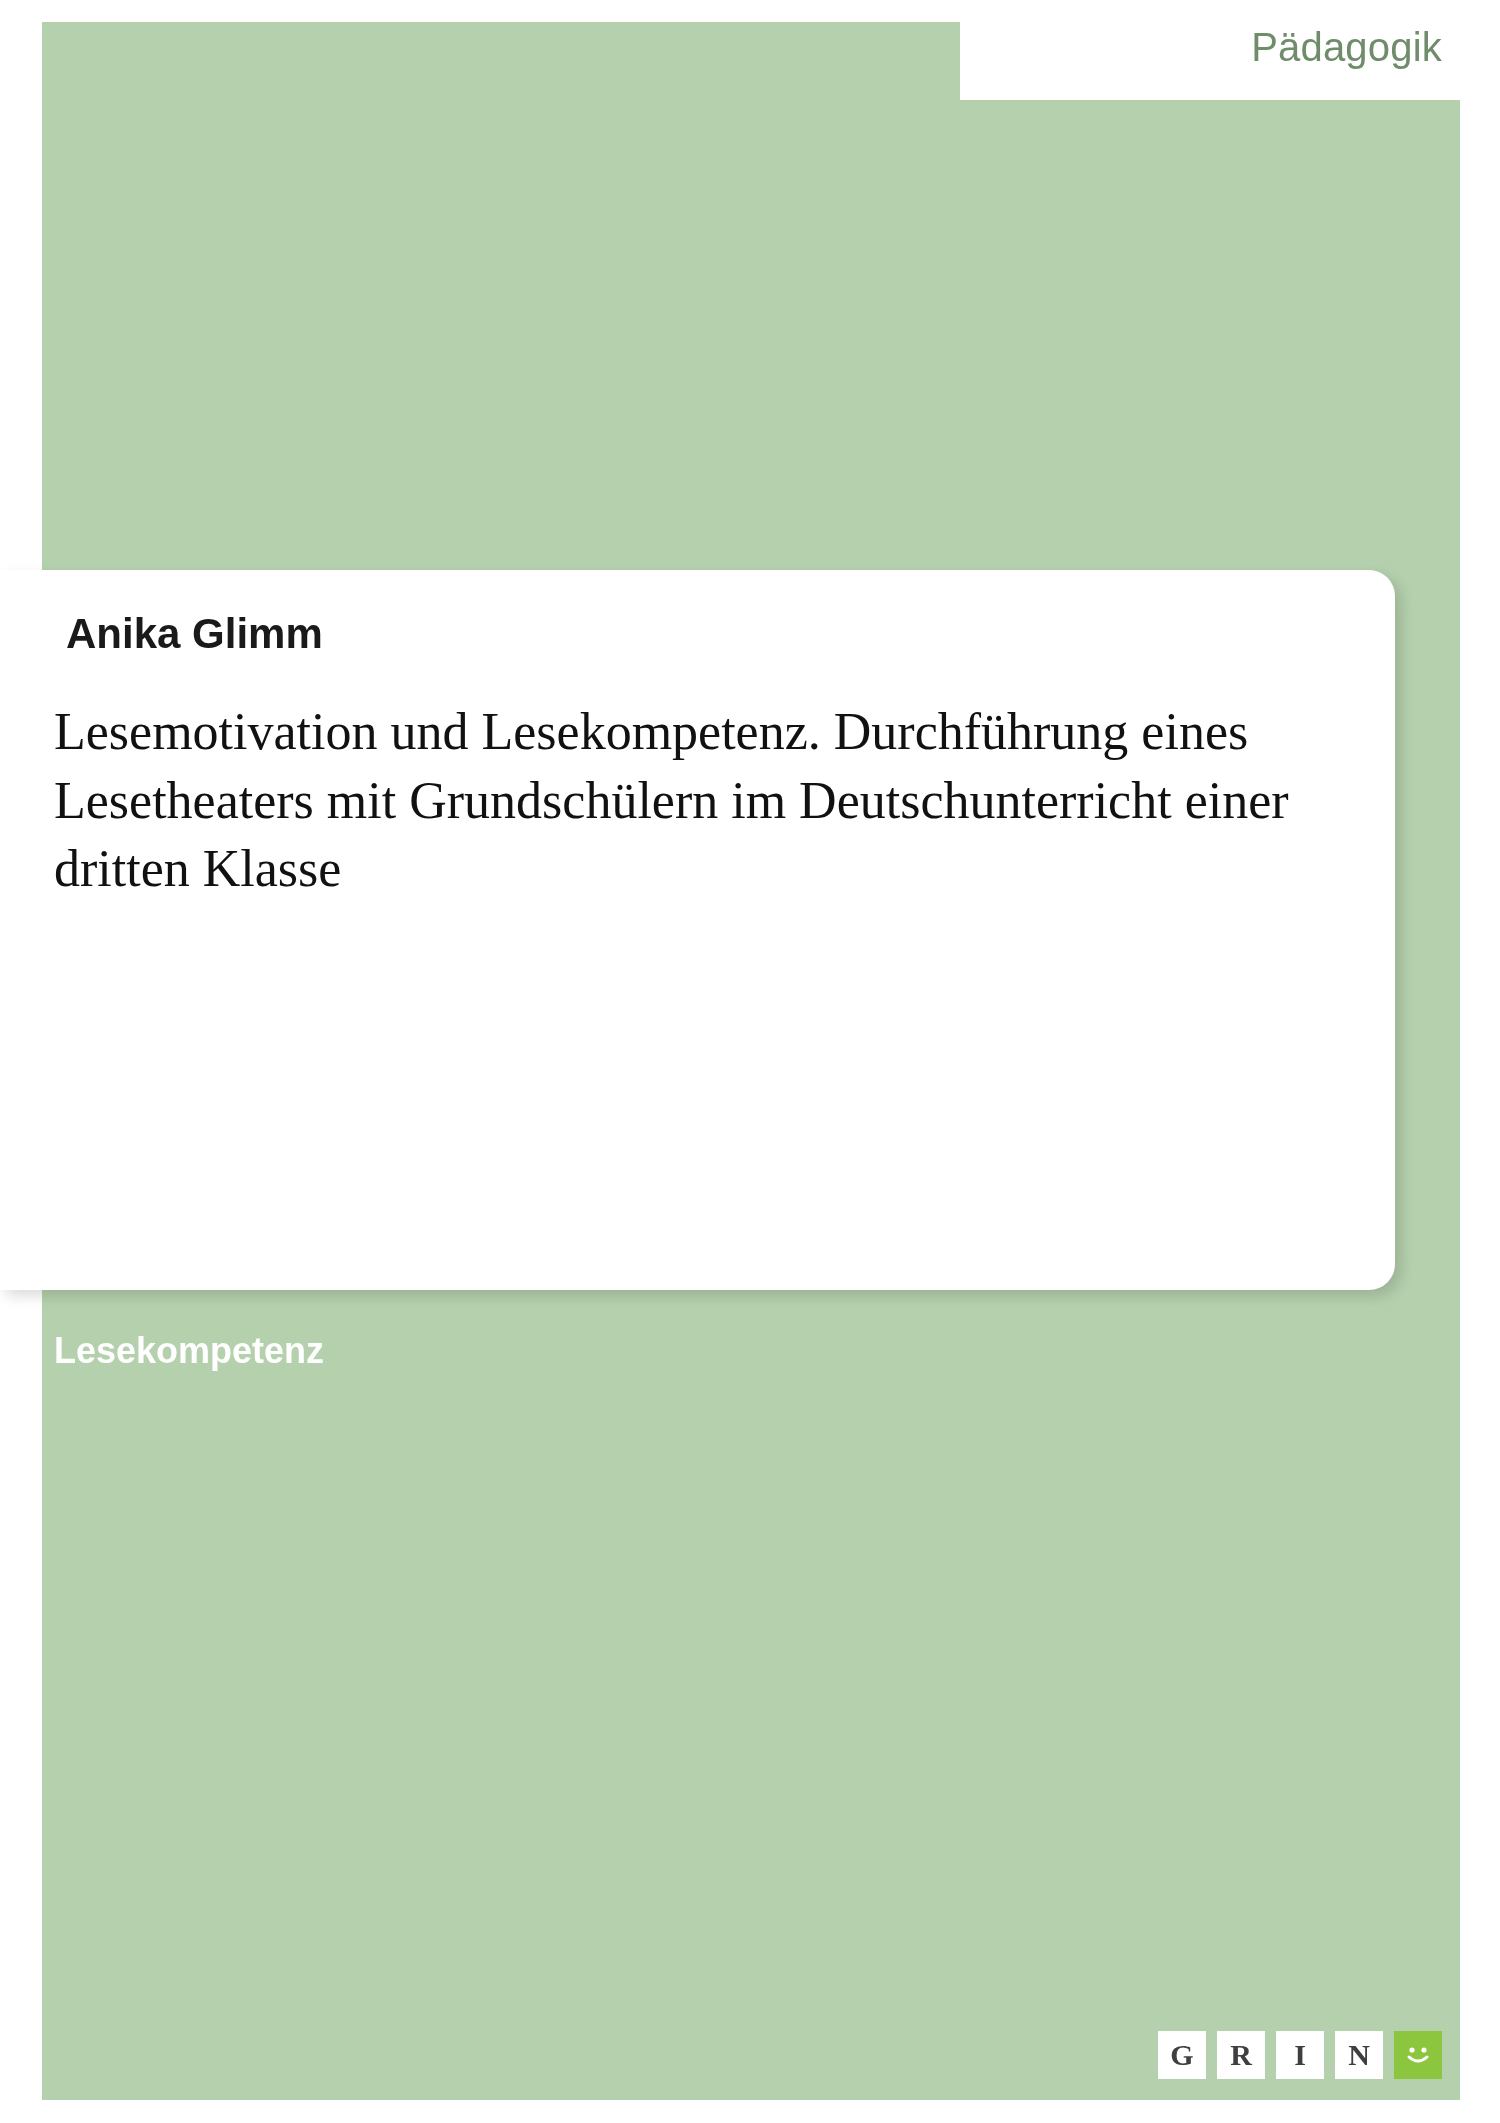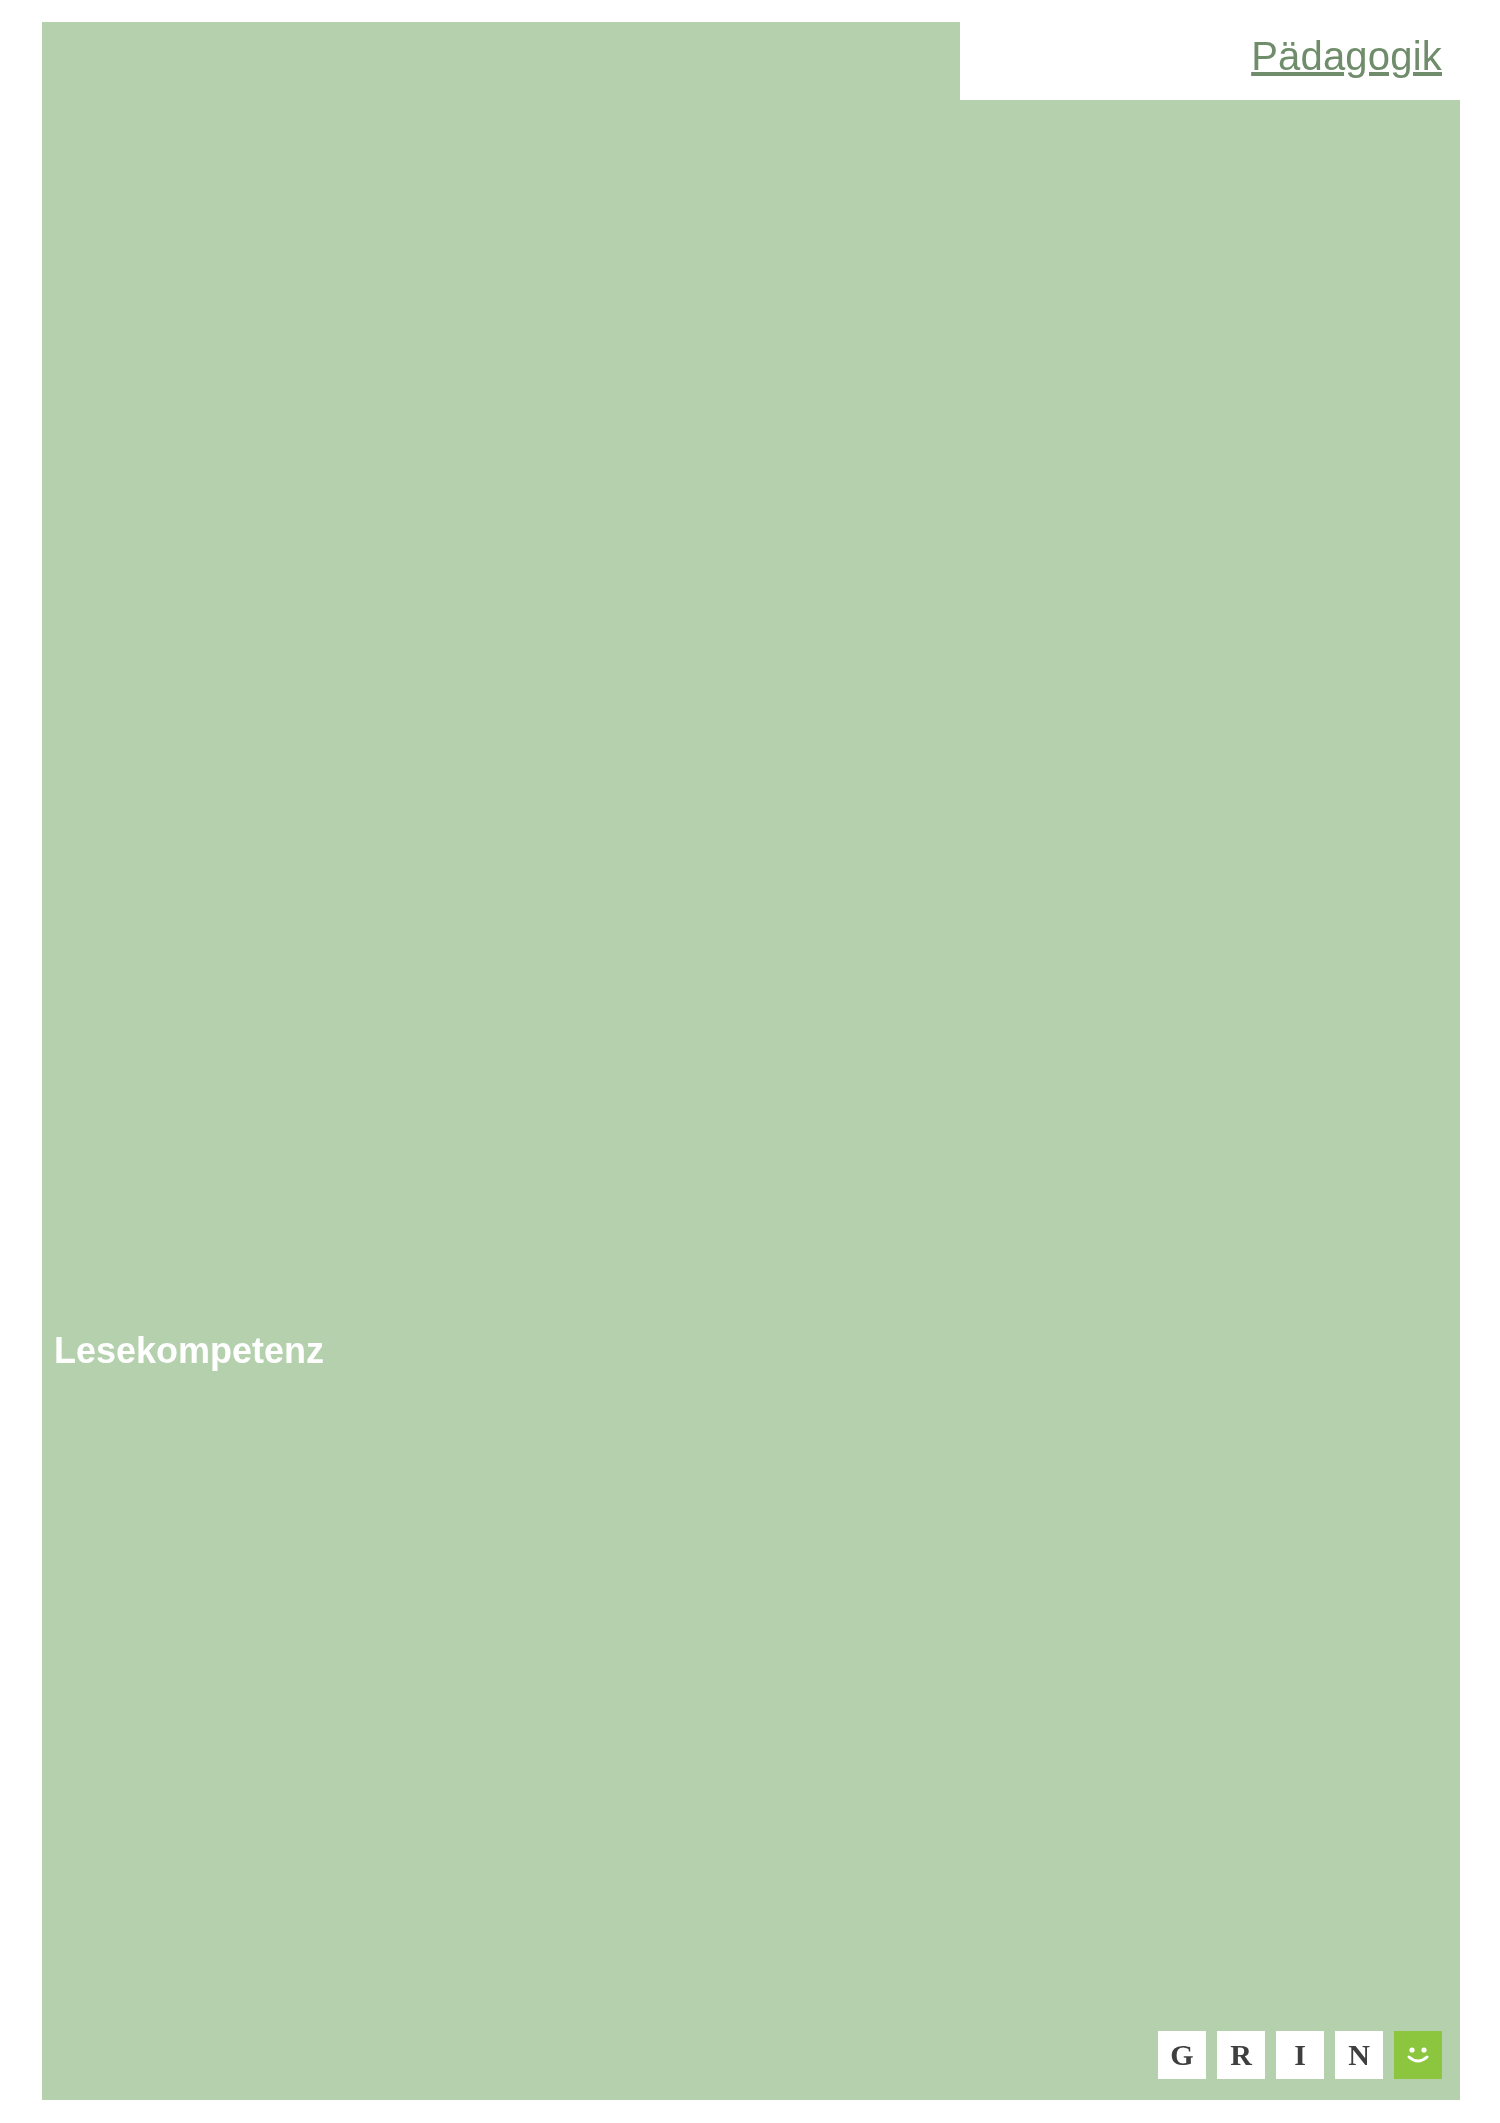--- a/index.html
+++ b/index.html
@@ -31,26 +31,25 @@
     position: absolute;
     left: 960px;
     top: 0px;
     width: 540px;
     height: 100px;
     background: #ffffff;
   }
   .category {
     position: absolute;
     right: 58px;
-    top: 34px;
+    top: 25px;
     font-size: 40px;
     color: #6f8d6a;
     font-family: "Liberation Sans", sans-serif;
     letter-spacing: 0.2px;
-    text-decoration: underline;
   }
   
   .title-card {
     position: absolute;
     left: 0px;
     top: 570px;
     width: 1395px;
     height: 720px;
     background: #ffffff;
     border-top-right-radius: 26px;
@@ -122,20 +121,24 @@
 <body>
 
 <div class="page">
 
   <div class="cover-panel"></div>
 
   <div class="top-notch"></div>
 
   <div class="category">Pädagogik</div>
 
+  <div class="title-card">
+    <div class="author">Anika Glimm</div>
+    <div class="doc-title">Lesemotivation und Lesekompetenz. Durchführung eines Lesetheaters mit Grundschülern im Deutschunterricht einer dritten Klasse</div>
+  </div>
 
   <div class="doc-type">Lesekompetenz</div>
 
   <div class="grin-logo">
     <div class="grin-letter">G</div>
     <div class="grin-letter">R</div>
     <div class="grin-letter">I</div>
     <div class="grin-letter">N</div>
     <div class="grin-smiley">
       <svg width="34" height="34" viewBox="0 0 34 34" aria-hidden="true">

